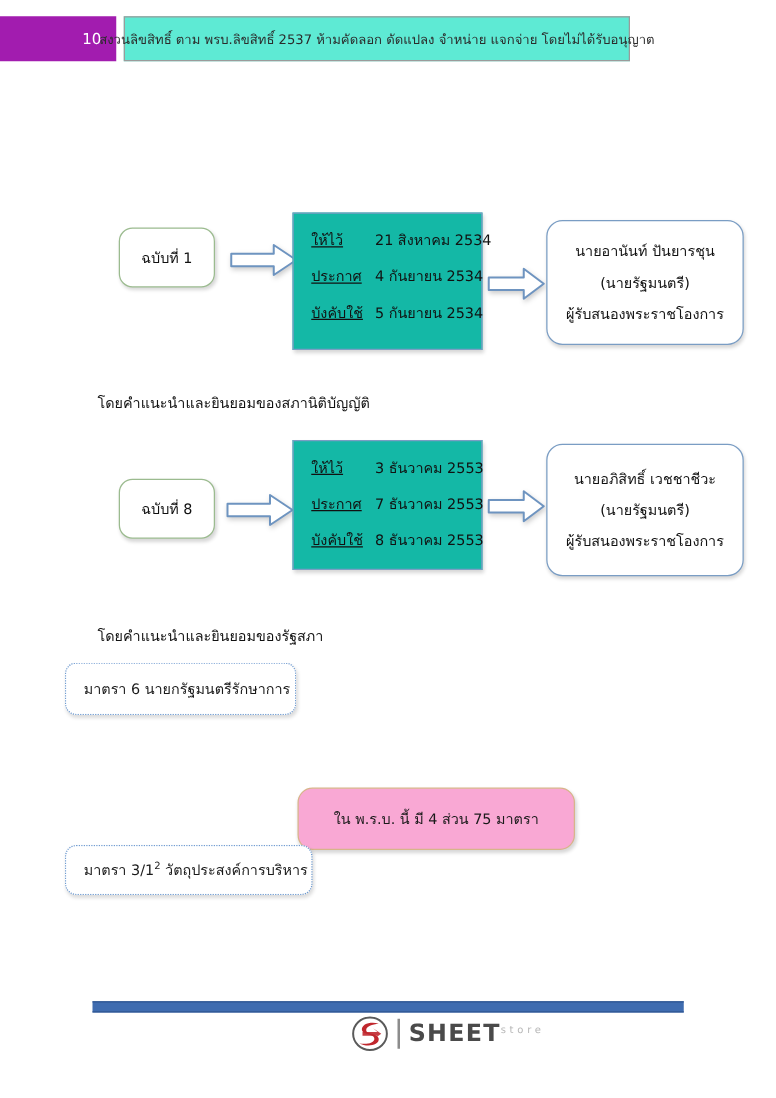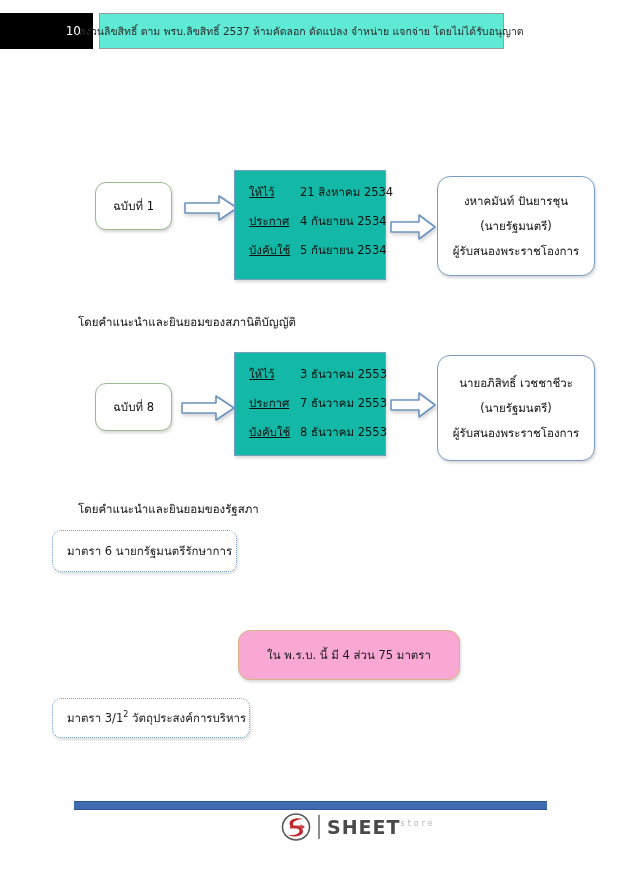--- a/index.html
+++ b/index.html
@@ -19,21 +19,21 @@
     background: #ffffff;
   }
 
   
   .page-num-bar {
     position: absolute;
     left: 0;
     top: 13px;
     width: 93px;
     height: 36px;
-    background: #000000;
+    background: #a21caf;
     color: #ffffff;
     font-size: 12px;
     display: flex;
     align-items: center;
     justify-content: flex-end;
     padding-right: 12px;
     box-sizing: border-box;
     padding-left: 40px;
   }
   .copyright-box {
@@ -263,21 +263,21 @@
       <span class="date-label">บังคับใช้</span>
       <span class="date-value">5 กันยายน 2534</span>
     </div>
   </div>
 
   <svg class="arrow" style="left:389px; top:213px;" width="48" height="28" viewBox="0 0 48 28">
     <polygon points="2,9 30,9 30,2 46,14 30,26 30,19 2,19" fill="#ffffff" stroke="#6e94c0" stroke-width="1.6" stroke-linejoin="round"></polygon>
   </svg>
 
   <div class="rbox-blue" style="left:437px; top:176px; width:158px; height:100px;">
-    <div class="name-line">งหาคมันท์ ปันยารชุน</div>
+    <div class="name-line">นายอานันท์ ปันยารชุน</div>
     <div class="name-line">(นายรัฐมนตรี)</div>
     <div class="name-line">ผู้รับสนองพระราชโองการ</div>
   </div>
 
   <div class="plain-text" style="left:78px; top:313px;">โดยคำแนะนำและยินยอมของสภานิติบัญญัติ</div>
 
   <div class="rbox-green" style="left:95px; top:383px; width:77px; height:48px;">
     <span>ฉบับที่ 8</span>
   </div>
 
@@ -313,21 +313,21 @@
   <div class="plain-text" style="left:78px; top:500px;">โดยคำแนะนำและยินยอมของรัฐสภา</div>
 
   <div class="dotted-box" style="left:52px; top:530px; width:185px; height:42px;">
     <span style="font-size:11.5px;">มาตรา 6 นายกรัฐมนตรีรักษาการ</span>
   </div>
 
   <div class="rbox-orange" style="left:238px; top:611px; width:222px; height:50px;">
     <span style="font-size:11.5px;">ใน พ.ร.บ. นี้ มี 4 ส่วน 75 มาตรา</span>
   </div>
 
-  <div class="dotted-box" style="left:52px; top:698px; width:198px; height:40px;text-align:right;">
+  <div class="dotted-box" style="left:52px; top:676px; width:198px; height:40px;text-align:right;">
     <span style="font-size:11.5px;"><span>มาตรา 3/1</span><span class="sup">2</span><span> วัตถุประสงค์การบริหาร</span></span>
   </div>
 
   <div class="footer-rule"></div>
 
   <div class="footer-logo">
     <div class="logo-mark">
       <svg width="30" height="30" viewBox="0 0 30 30">
         <ellipse cx="15" cy="15" rx="13.5" ry="13" fill="#ffffff" stroke="#5a5a5a" stroke-width="1.6"></ellipse>
         <path d="M22 7 C16 5 8 7 8.5 12 C9 16 18 15 18.5 18.5 C19 22.5 11 24 6.5 22.5

